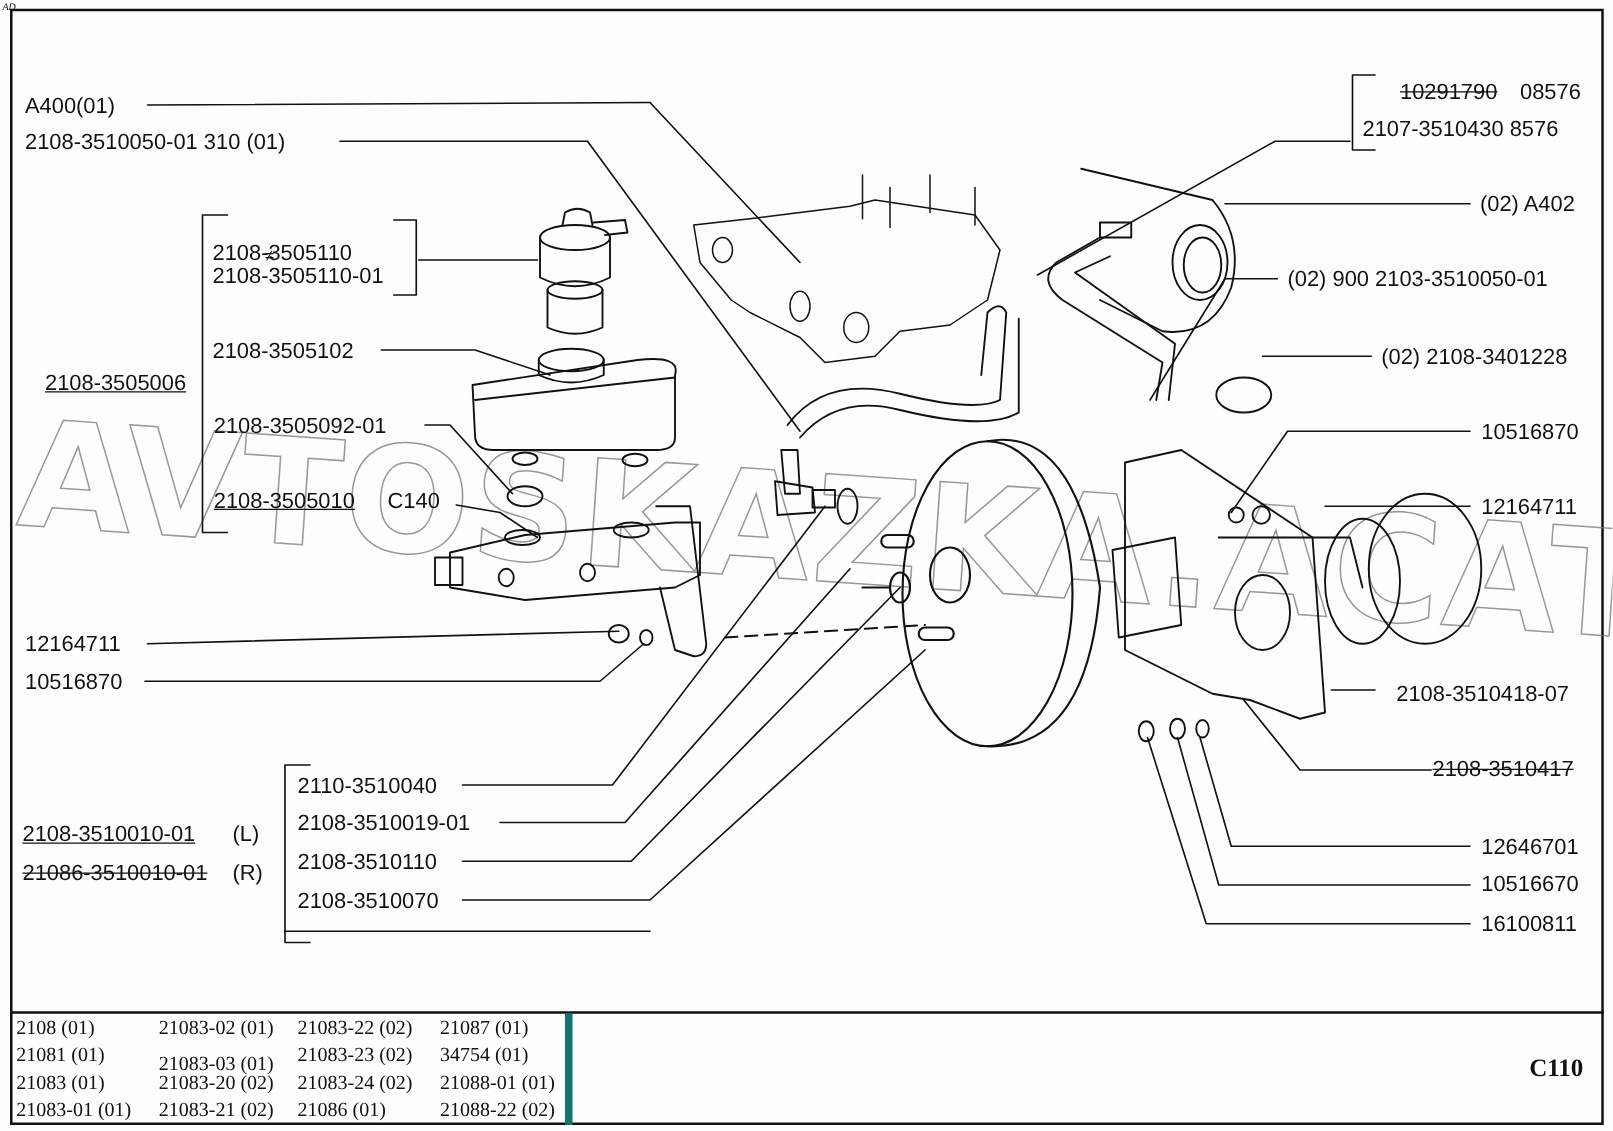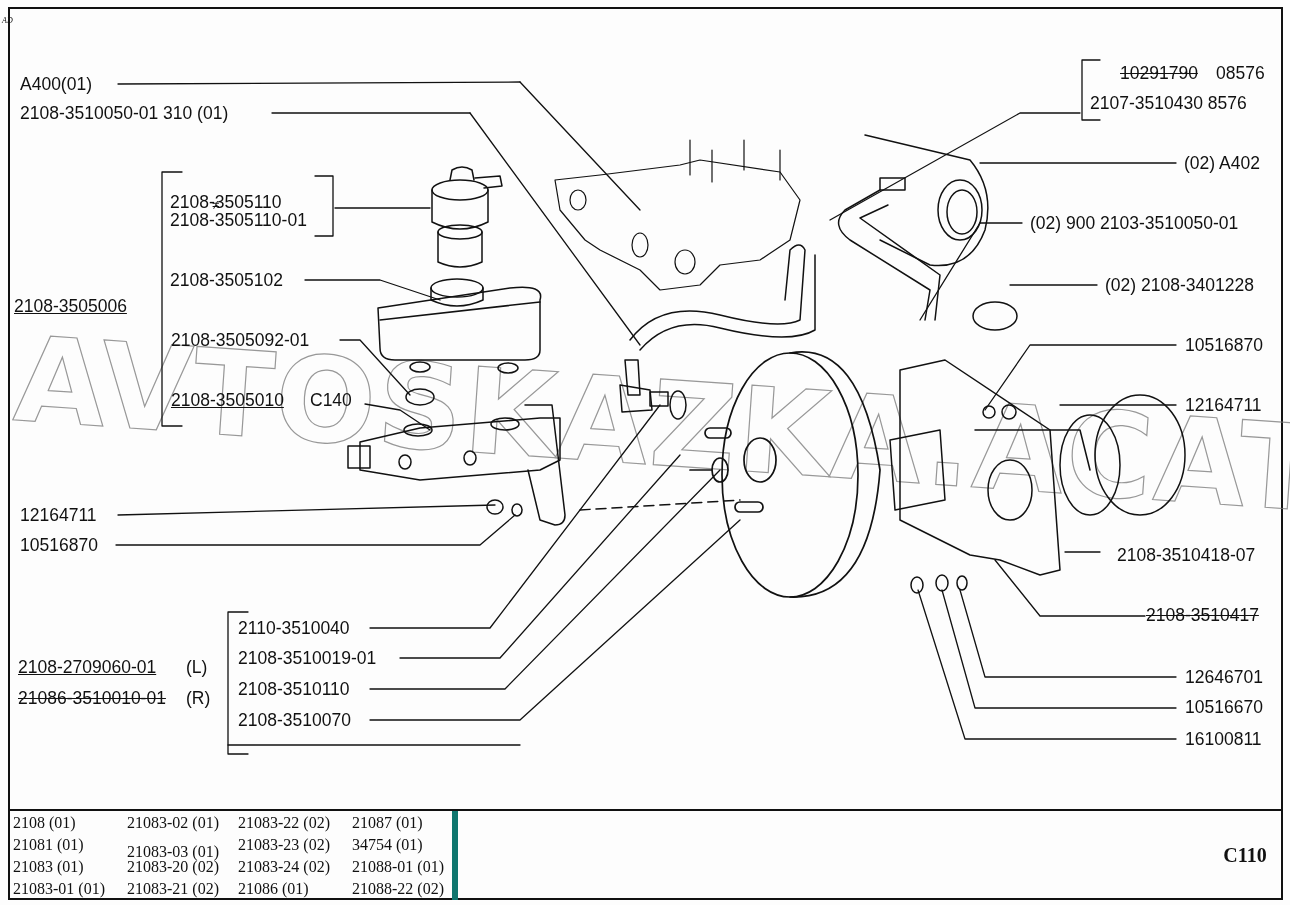--- a/index.html
+++ b/index.html
@@ -1,21 +1,21 @@
 <!DOCTYPE html>
 <html><head>
 <meta charset="utf-8">
 <style>
   html, body { margin:0; padding:0; background:#fdfdfd; }
   body { width:1290px; height:905px; position:relative; overflow:hidden;
          font-family:"Liberation Sans", sans-serif; color:#111; }
   .frame { position:absolute; left:8px; top:7px; width:1275px; height:893px;
            border:2px solid #111; box-sizing:border-box; }
   .corner-mark { position:absolute; left:2px; top:1px; font-size:8px; font-style:italic;
-                 font-family:"Liberation Serif", serif;margin-top:15px; }
+                 font-family:"Liberation Serif", serif; }
   .lbl { position:absolute; font-size:17.5px; white-space:nowrap; line-height:20px; }
   .lbl.u { text-decoration:underline; }
   .lbl.s { text-decoration:line-through; }
   svg.diagram { position:absolute; left:0; top:0; }
   .watermark { position:absolute; left:20px; top:310px; font-family:"DejaVu Sans", sans-serif;
                font-weight:bold; font-size:118px; letter-spacing:2px; color:transparent;
                -webkit-text-stroke:1.2px #777; transform:rotate(4deg); transform-origin:left top;
                white-space:nowrap; opacity:0.75; pointer-events:none; }
   .bottom { position:absolute; left:8px; top:809px; width:1275px; height:91px;
             border-top:2px solid #111; box-sizing:border-box; }
@@ -167,27 +167,27 @@
     <line x1="580" y1="510" x2="740" y2="500" stroke-dasharray="10,6"></line>
   </g>
 </svg>
 
 <div class="lbl" style="left:20px;top:74px">A400(01)</div>
 <div class="lbl" style="left:20px;top:103px">2108-3510050-01  310 (01)</div>
 <div class="lbl" style="left:170px;top:192px">2108-3505110</div>
 <div class="lbl" style="left:212px;top:195px;font-size:13px">≠</div>
 <div class="lbl" style="left:170px;top:210px">2108-3505110-01</div>
 <div class="lbl" style="left:170px;top:270px">2108-3505102</div>
-<div class="lbl u" style="left:14px;top:296px">2108-3505006</div>
+<div class="lbl u" style="left:36px;top:296px">2108-3505006</div>
 <div class="lbl" style="left:171px;top:330px">2108-3505092-01</div>
 <div class="lbl u" style="left:171px;top:390px">2108-3505010</div>
 <div class="lbl" style="left:310px;top:390px">C140</div>
 <div class="lbl" style="left:20px;top:505px">12164711</div>
 <div class="lbl" style="left:20px;top:535px">10516870</div>
-<div class="lbl u" style="left:18px;top:657px">2108-2709060-01</div>
+<div class="lbl u" style="left:18px;top:657px">2108-3510010-01</div>
 <div class="lbl" style="left:186px;top:657px">(L)</div>
 <div class="lbl u s" style="left:18px;top:688px">21086-3510010-01</div>
 <div class="lbl" style="left:186px;top:688px">(R)</div>
 <div class="lbl" style="left:238px;top:618px">2110-3510040</div>
 <div class="lbl" style="left:238px;top:648px">2108-3510019-01</div>
 <div class="lbl" style="left:238px;top:679px">2108-3510110</div>
 <div class="lbl" style="left:238px;top:710px">2108-3510070</div>
 
 <div class="lbl u s" style="left:1120px;top:63px">10291790</div>
 <div class="lbl" style="left:1216px;top:63px">08576</div>

